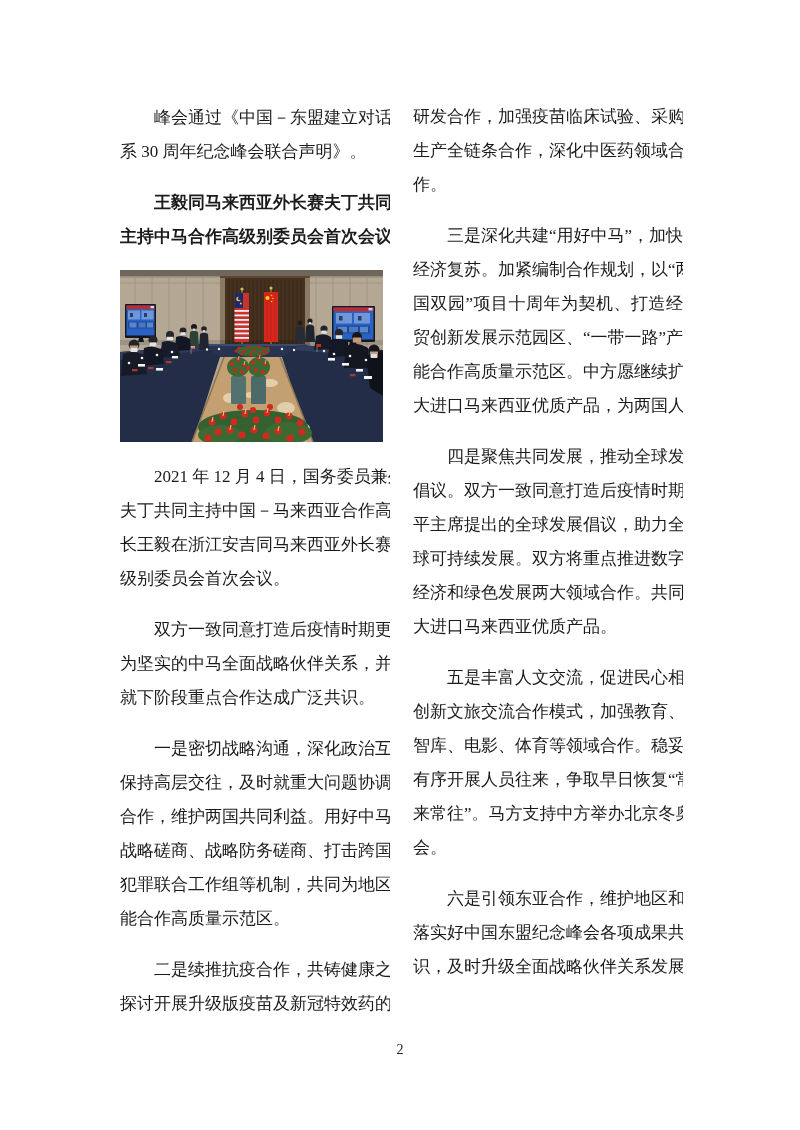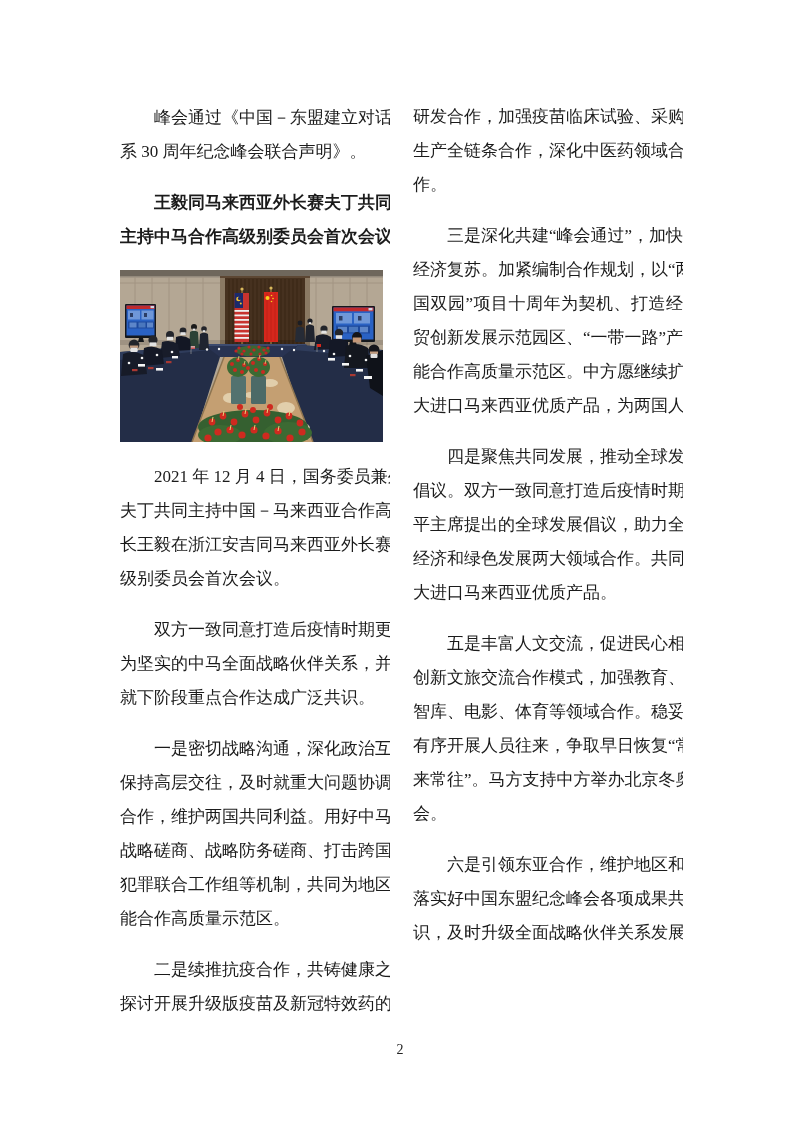--- a/index.html
+++ b/index.html
@@ -378,31 +378,32 @@
       </div>
     </div>
 
   <div class="column" id="col-right">
       <div class="paragraph">
         <div class="line fill">研发合作，加强疫苗临床试验、采购、</div>
         <div class="line fill">生产全链条合作，深化中医药领域合</div>
         <div class="line">作。</div>
       </div>
       <div class="paragraph">
-        <div class="line fill indent">三是深化共建“峰会通过”，加快</div>
+        <div class="line fill indent">三是深化共建“用好中马”，加快</div>
         <div class="line fill">经济复苏。加紧编制合作规划，以“两</div>
         <div class="line fill">国双园”项目十周年为契机、打造经</div>
         <div class="line fill">贸创新发展示范园区、“一带一路”产</div>
         <div class="line fill">能合作高质量示范区。中方愿继续扩</div>
         <div class="line fill">大进口马来西亚优质产品，为两国人</div>
       </div>
       <div class="paragraph">
         <div class="line fill indent">四是聚焦共同发展，推动全球发展</div>
         <div class="line fill">倡议。双方一致同意打造后疫情时期更</div>
         <div class="line fill">平主席提出的全球发展倡议，助力全</div>
+        <div class="line fill">球可持续发展。双方将重点推进数字</div>
         <div class="line fill">经济和绿色发展两大领域合作。共同</div>
         <div class="line">大进口马来西亚优质产品。</div>
       </div>
       <div class="paragraph">
         <div class="line fill indent">五是丰富人文交流，促进民心相通。</div>
         <div class="line fill">创新文旅交流合作模式，加强教育、</div>
         <div class="line fill">智库、电影、体育等领域合作。稳妥</div>
         <div class="line fill">有序开展人员往来，争取早日恢复“常</div>
         <div class="line fill">来常往”。马方支持中方举办北京冬奥</div>
         <div class="line">会。</div>

